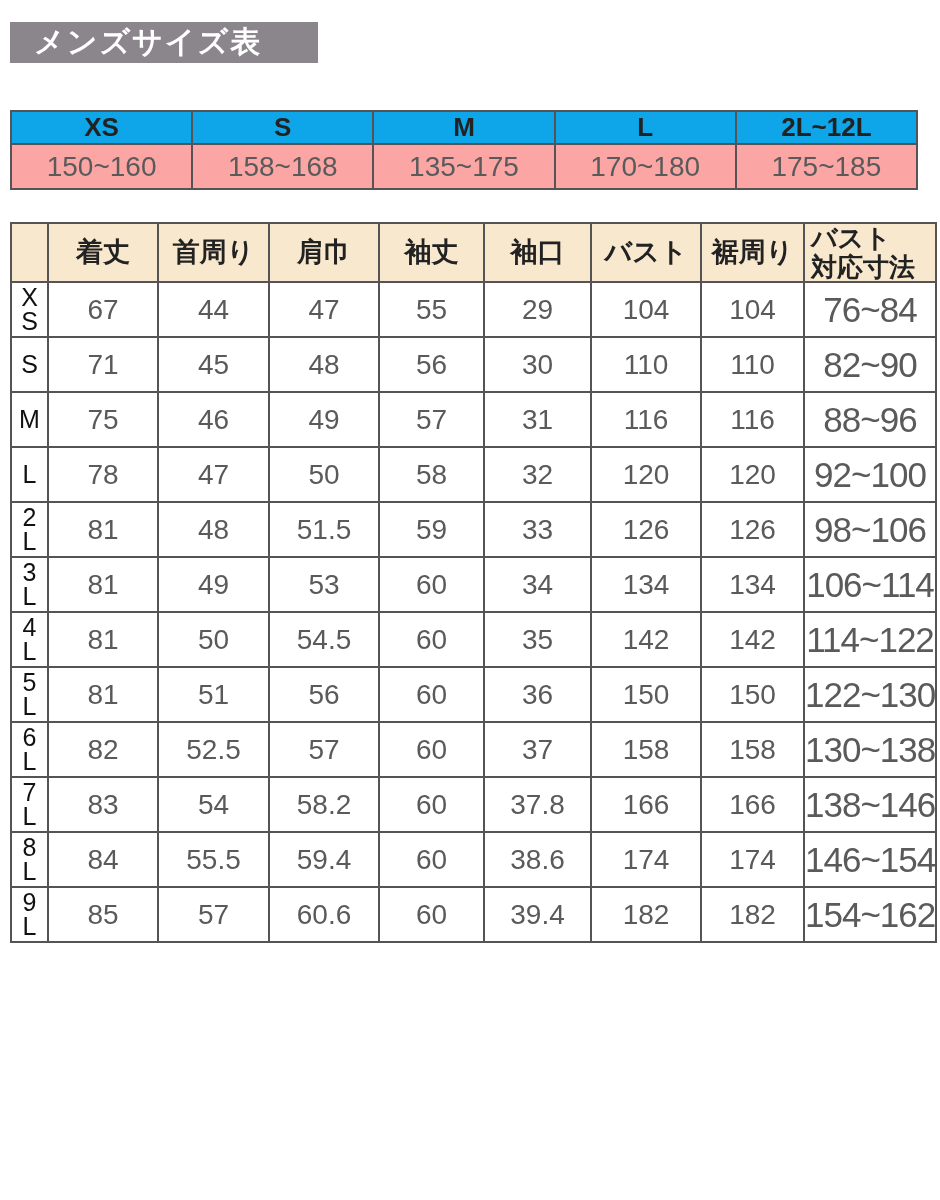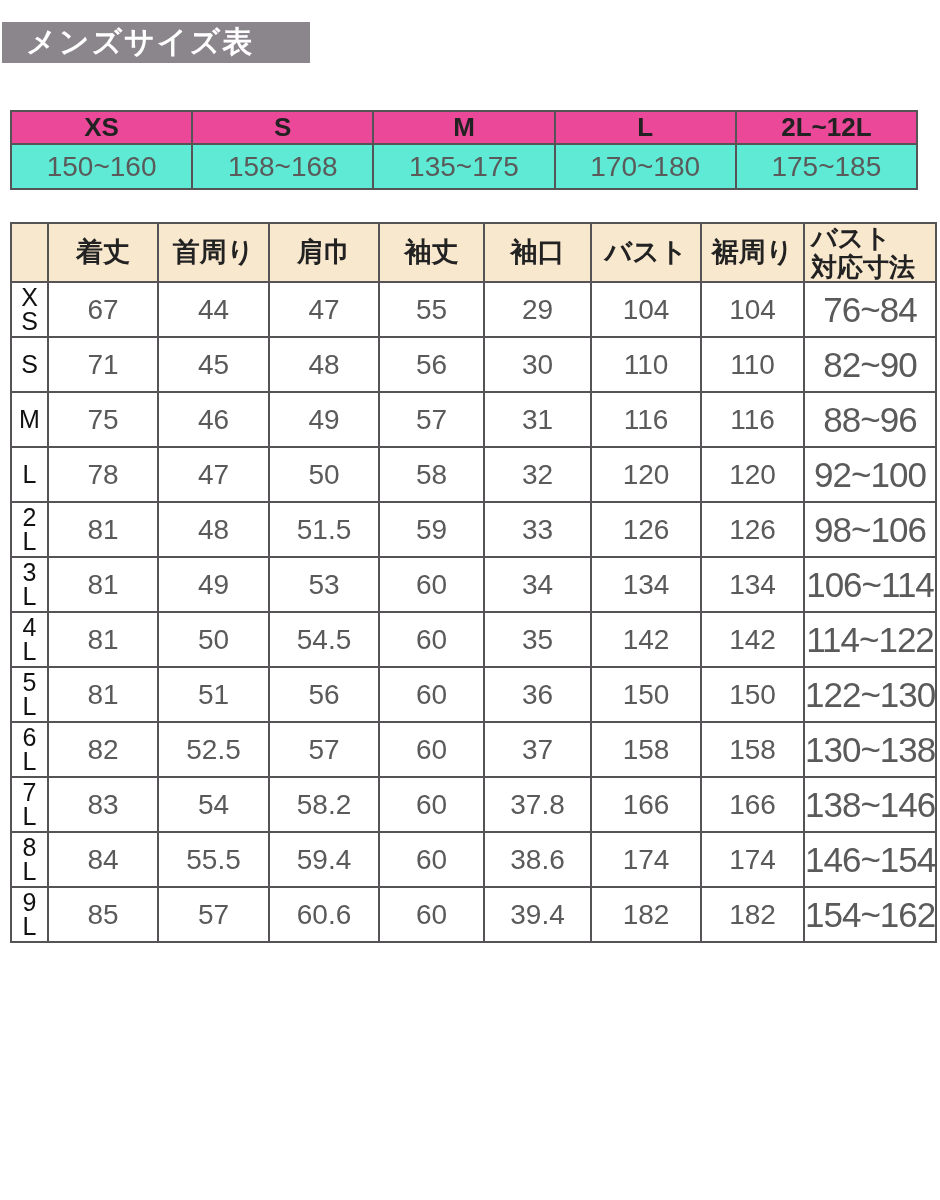--- a/index.html
+++ b/index.html
@@ -6,21 +6,21 @@
   html, body { background: #ffffff; }
   body {
     width: 940px; height: 1200px;
     font-family: "Liberation Sans", "DejaVu Sans", sans-serif;
     position: relative;
   }
   .page { position: relative; width: 940px; height: 1200px; overflow: hidden; }
 
   
   .title-bar {
-    position: absolute; left: 2px; top: 22px;
+    position: absolute; left: 10px; top: 22px;
     width: 308px; height: 41px;
     background: #8b858c;
     display: flex; align-items: center;
     padding-left: 24px;
   }
   .title-bar span {
     color: #ffffff; font-size: 30px; font-weight: bold; letter-spacing: 2px;
   }
 
   
@@ -29,25 +29,25 @@
     font-size: 28px; font-weight: bold; color: #111111; letter-spacing: 1px;
   }
 
   
   table { border-collapse: collapse; table-layout: fixed; }
   th, td { border: 2px solid #565356; text-align: center; vertical-align: middle; }
 
   
   .height-table { position: absolute; left: 10px; top: 110px; width: 908px; }
   .height-table th {
-    height: 31px; background: #ec4899;
+    height: 31px; background: #0ea5e9;
     font-size: 26px; font-weight: bold; color: #222222;
   }
   .height-table td {
-    height: 45px; background: #5eead4;
+    height: 45px; background: #fca5a5;
     font-size: 28px; font-weight: normal; color: #5a5a5a;
   }
 
   
   .size-table { position: absolute; left: 10px; top: 222px; width: 925px; }
   .size-table thead th {
     height: 56px; background: #f8e8ce;
     font-size: 27px; font-weight: bold; color: #222222;
     white-space: pre-line; line-height: 1.1;
   }

